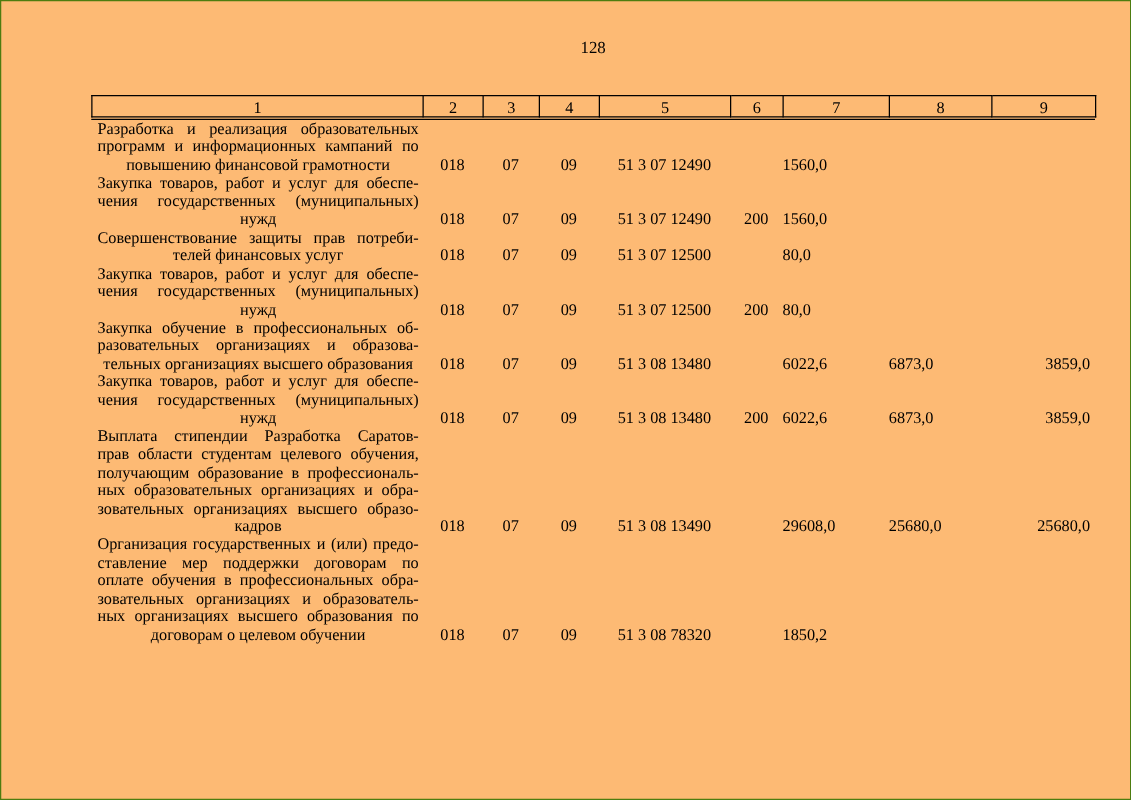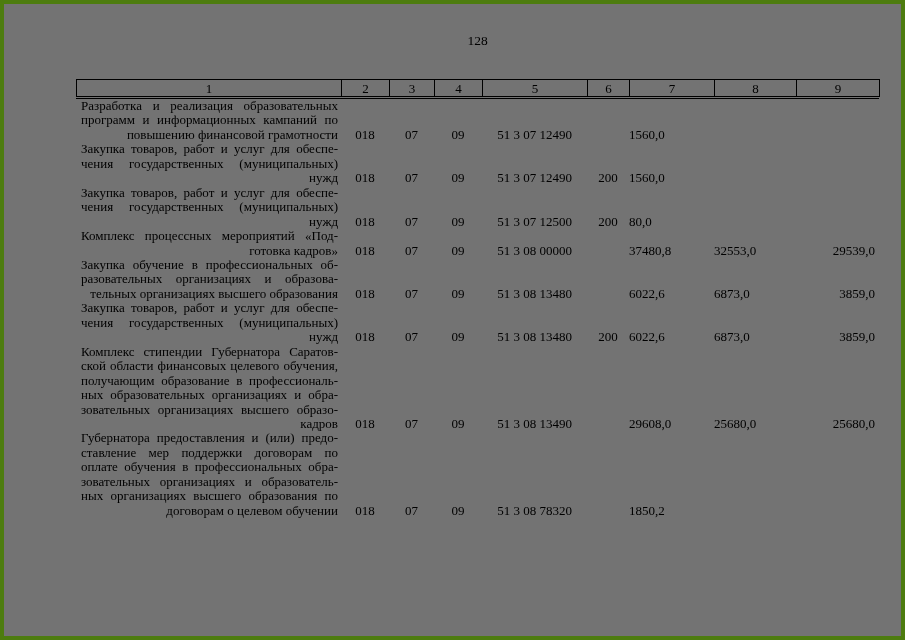--- a/index.html
+++ b/index.html
@@ -5,22 +5,22 @@
   * { margin: 0; padding: 0; box-sizing: border-box; }
   html, body { background: #ffffff; }
   body {
     font-family: "Liberation Serif", "DejaVu Serif", serif;
     color: #000000;
   }
   .page {
     position: relative;
     width: 905px;
     height: 640px;
-    background: #737373;
-    border: 4px solid #4d7c0f;
+    background: #fdba74;
+    border: 1px solid #4d7c0f;
     overflow: hidden;
   }
   .page-number {
     position: absolute;
     top: 29px;
     left: 72px;
     width: 803px;
     text-align: center;
     font-size: 13.5px;
     line-height: 15px;
@@ -55,21 +55,21 @@
     padding: 0;
     vertical-align: bottom;
     font-size: 13px;
     line-height: 14.45px;
   }
   td.c1 { padding-left: 5px; padding-right: 3px; }
   td.center { text-align: center; font-family: Liberation Serif, serif; }
   td.right  { text-align: left; padding-right: 5px; }
   td.right-last { text-align: right; padding-right: 4px; }
   .jline { text-align: justify; text-align-last: justify; }
-  .lline { text-align: right; }
+  .lline { text-align: center; }
 </style>
 </head>
 <body>
 
 <div class="page">
 
   <div class="page-number">128</div>
 
   <div class="doc-table">
 
@@ -140,46 +140,46 @@
             <td class="center">07</td>
             <td class="center">09</td>
             <td class="center">51 3 07 12490</td>
             <td class="center">200</td>
             <td class="right">1560,0</td>
             <td class="right"></td>
             <td class="right-last"></td>
           </tr>
           <tr>
             <td class="c1">
+              <div class="jline">Совершенствование защиты прав потреби-</div>
+              <div class="lline">телей финансовых услуг</div>
+            </td>
+            <td class="center">018</td>
+            <td class="center">07</td>
+            <td class="center">09</td>
+            <td class="center">51 3 07 12500</td>
+            <td class="center"></td>
+            <td class="right">80,0</td>
+            <td class="right"></td>
+            <td class="right-last"></td>
+          </tr>
+          <tr>
+            <td class="c1">
               <div class="jline">Закупка товаров, работ и услуг для обеспе-</div>
               <div class="jline">чения государственных (муниципальных)</div>
               <div class="lline">нужд</div>
             </td>
             <td class="center">018</td>
             <td class="center">07</td>
             <td class="center">09</td>
             <td class="center">51 3 07 12500</td>
             <td class="center">200</td>
             <td class="right">80,0</td>
             <td class="right"></td>
             <td class="right-last"></td>
-          </tr>
-          <tr>
-            <td class="c1">
-              <div class="jline">Комплекс процессных мероприятий «Под-</div>
-              <div class="lline">готовка кадров»</div>
-            </td>
-            <td class="center">018</td>
-            <td class="center">07</td>
-            <td class="center">09</td>
-            <td class="center">51 3 08 00000</td>
-            <td class="center"></td>
-            <td class="right">37480,8</td>
-            <td class="right">32553,0</td>
-            <td class="right-last">29539,0</td>
           </tr>
           <tr>
             <td class="c1">
               <div class="jline">Закупка обучение в профессиональных об-</div>
               <div class="jline">разовательных организациях и образова-</div>
               <div class="lline">тельных организациях высшего образования</div>
             </td>
             <td class="center">018</td>
             <td class="center">07</td>
             <td class="center">09</td>
@@ -199,39 +199,39 @@
             <td class="center">07</td>
             <td class="center">09</td>
             <td class="center">51 3 08 13480</td>
             <td class="center">200</td>
             <td class="right">6022,6</td>
             <td class="right">6873,0</td>
             <td class="right-last">3859,0</td>
           </tr>
           <tr>
             <td class="c1">
-              <div class="jline">Комплекс стипендии Губернатора Саратов-</div>
-              <div class="jline">ской области финансовых целевого обучения,</div>
+              <div class="jline">Выплата стипендии Разработка Саратов-</div>
+              <div class="jline">прав области студентам целевого обучения,</div>
               <div class="jline">получающим образование в профессиональ-</div>
               <div class="jline">ных образовательных организациях и обра-</div>
               <div class="jline">зовательных организациях высшего образо-</div>
               <div class="lline">кадров</div>
             </td>
             <td class="center">018</td>
             <td class="center">07</td>
             <td class="center">09</td>
             <td class="center">51 3 08 13490</td>
             <td class="center"></td>
             <td class="right">29608,0</td>
             <td class="right">25680,0</td>
             <td class="right-last">25680,0</td>
           </tr>
           <tr>
             <td class="c1">
-              <div class="jline">Губернатора предоставления и (или) предо-</div>
+              <div class="jline">Организация государственных и (или) предо-</div>
               <div class="jline">ставление мер поддержки договорам по</div>
               <div class="jline">оплате обучения в профессиональных обра-</div>
               <div class="jline">зовательных организациях и образователь-</div>
               <div class="jline">ных организациях высшего образования по</div>
               <div class="lline">договорам о целевом обучении</div>
             </td>
             <td class="center">018</td>
             <td class="center">07</td>
             <td class="center">09</td>
             <td class="center">51 3 08 78320</td>

